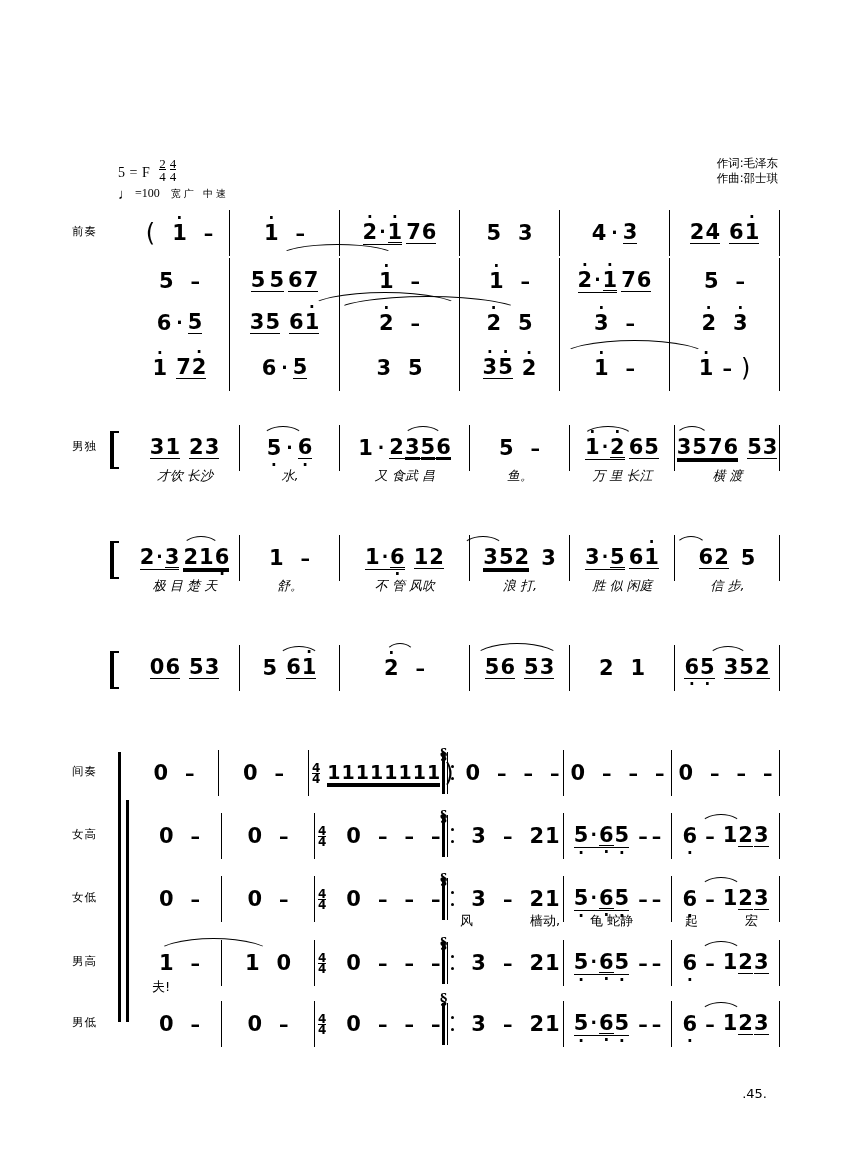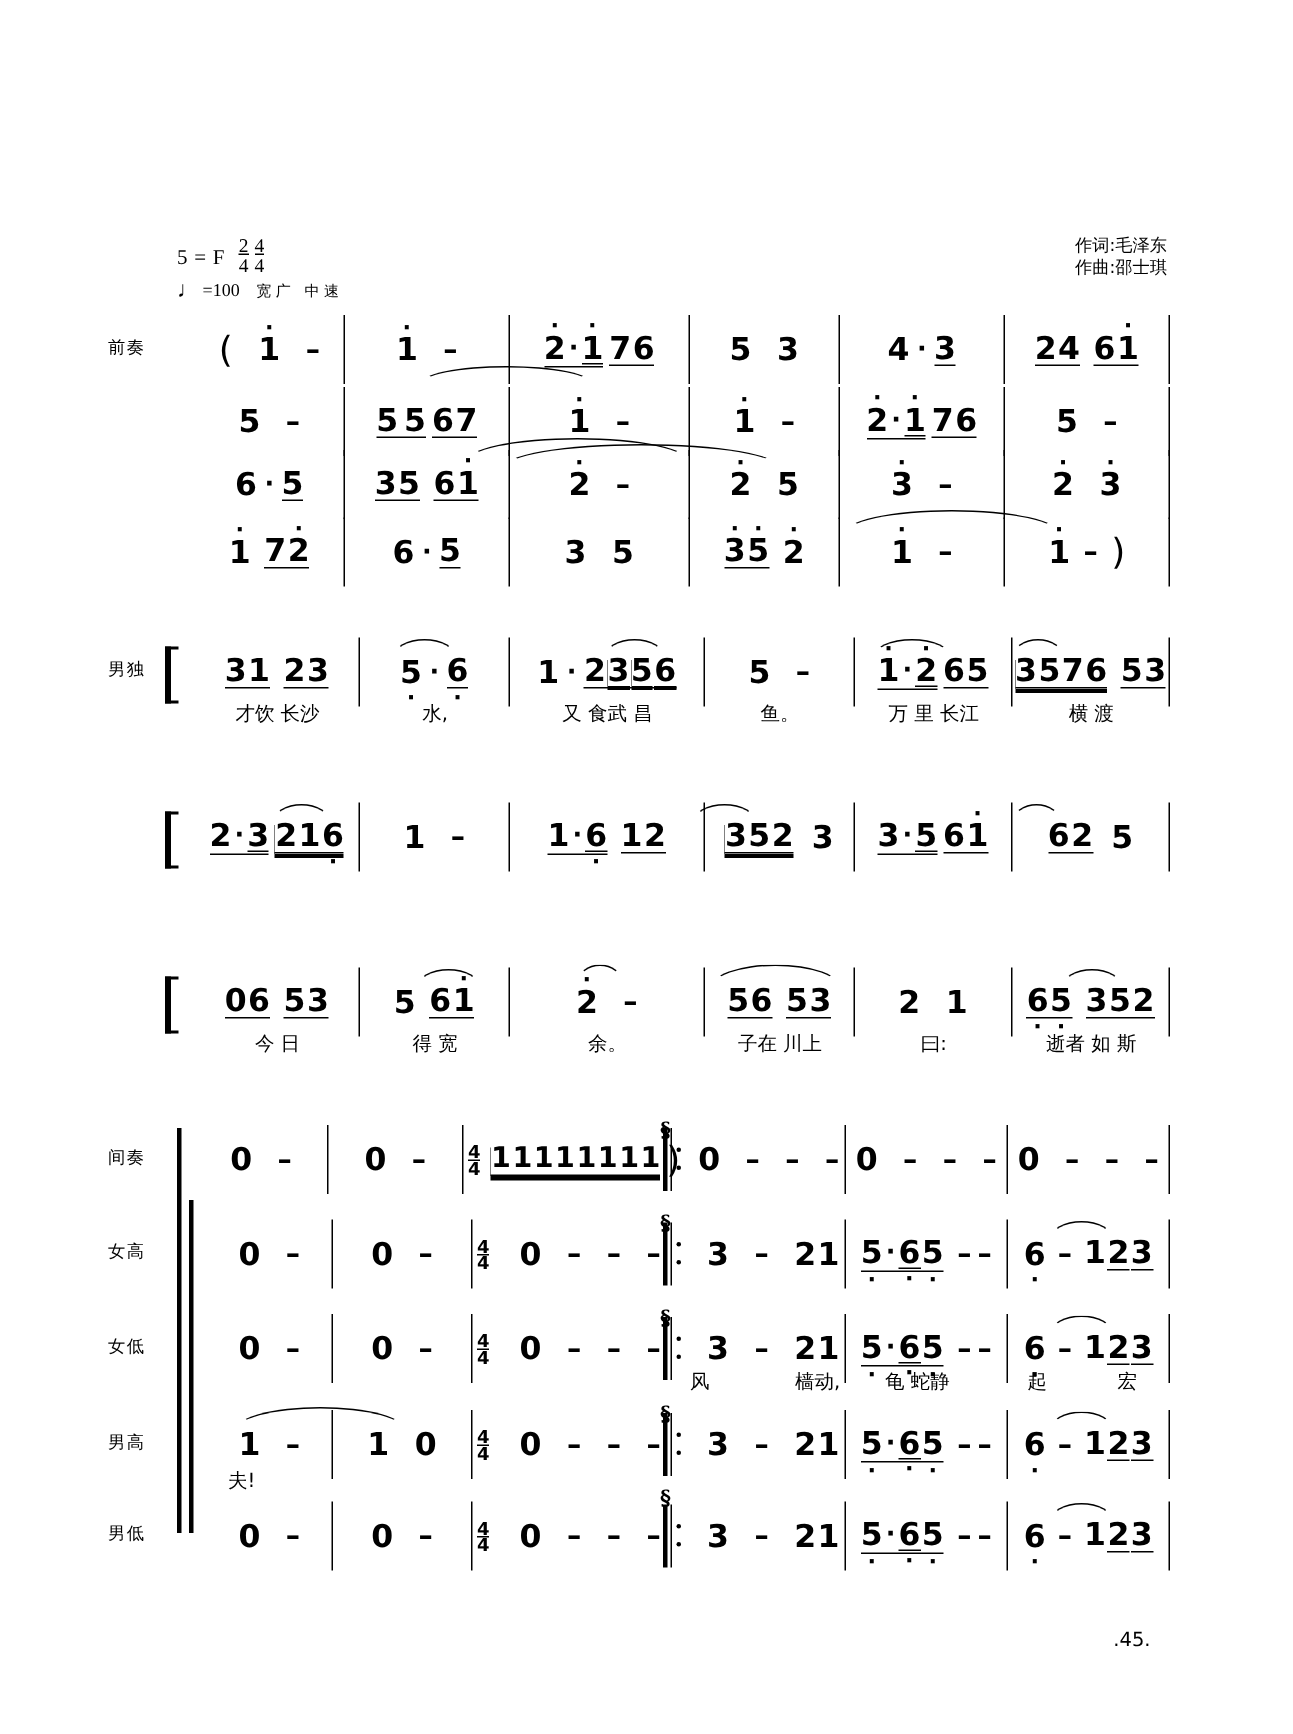--- a/index.html
+++ b/index.html
@@ -109,21 +109,21 @@
   }
   .slur.big { height: 16px; }
 
   
   .lyrics {
     position: absolute; left: 130px; width: 650px; height: 26px;
     font-size: 13px;
     font-family: "DejaVu Sans", "Liberation Sans", sans-serif;
   }
   .lyrics .lmeasures { display:flex; height: 26px; }
-  .lyrics .lm { display:flex; align-items:center; justify-content:center; gap:8px; }
+  .lyrics .lm { display:flex; align-items:center; justify-content:center; gap:8px;font-style:italic; }
 
   
   .bracket {
     position: absolute;
     border-left: 4px solid #000;
     border-top: 2.2px solid #000;
     border-bottom: 2.2px solid #000;
     width: 9px;
   }
   .sysbar {
@@ -568,20 +568,30 @@
               <span class="n">2</span>
             </span>
             <span class="n" style="margin-left:8px">5</span>
           </span>
         </div>
       </div>
       <div class="slur" style="left:52px; top:1px; width:38px;"></div>
       <div class="slur" style="left:332px; top:1px; width:42px;"></div>
       <div class="slur" style="left:545px; top:1px; width:32px;"></div>
     </div>
+    <div class="lyrics" style="top:38px">
+      <div class="lmeasures">
+        <div class="lm" style="width:110px">极 目 楚 天</div>
+        <div class="lm" style="width:100px">舒。</div>
+        <div class="lm" style="width:130px">不 管 风吹</div>
+        <div class="lm" style="width:100px">浪 打,</div>
+        <div class="lm" style="width:105px">胜 似 闲庭</div>
+        <div class="lm" style="width:105px">信 步,</div>
+      </div>
+    </div>
   </div>
 
   <div class="row" style="top:645px">
     <div class="bracket" style="left:110px; top:6px; height:38px;"></div>
     <div class="staff">
       <div class="measures">
         <div class="measure" style="width:110px">
           <span class="notes">
             <span class="grp beam1">
               <span class="n">0</span>
@@ -637,30 +647,20 @@
               <span class="n">5</span>
               <span class="n">2</span>
             </span>
           </span>
         </div>
       </div>
       <div class="slur" style="left:148px; top:1px; width:42px;"></div>
       <div class="slur" style="left:255px; top:-2px; width:30px;"></div>
       <div class="slur big" style="left:343px; top:-2px; width:88px;"></div>
       <div class="slur" style="left:578px; top:1px; width:40px;"></div>
-    </div>
-    <div class="lyrics" style="top:38px">
-      <div class="lmeasures">
-        <div class="lm" style="width:110px">今 日</div>
-        <div class="lm" style="width:100px">得 宽</div>
-        <div class="lm" style="width:130px">余。</div>
-        <div class="lm" style="width:100px">子在 川上</div>
-        <div class="lm" style="width:105px">曰:</div>
-        <div class="lm" style="width:105px">逝者 如 斯</div>
-      </div>
     </div>
   </div>
 
   <div class="sysbar" style="left:118px; top:752px; height:270px;"></div>
   <div class="sysbar" style="left:126px; top:800px; height:222px;"></div>
 
   <div class="row" style="top:750px">
     <div class="rowlabel">间奏</div>
     <div class="staff" style="left:130px">
       <div class="measures">

